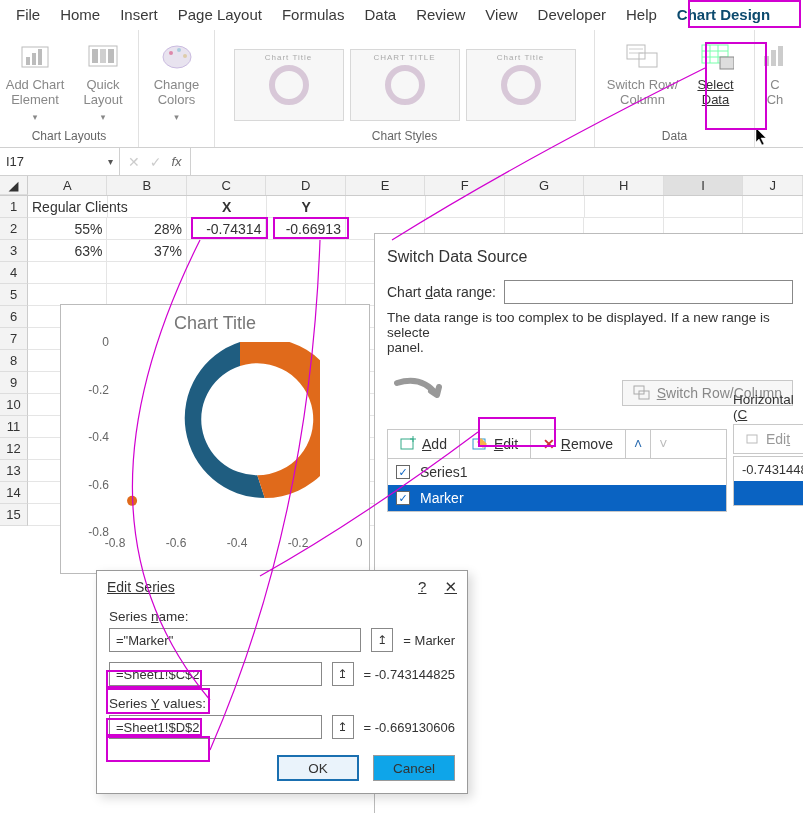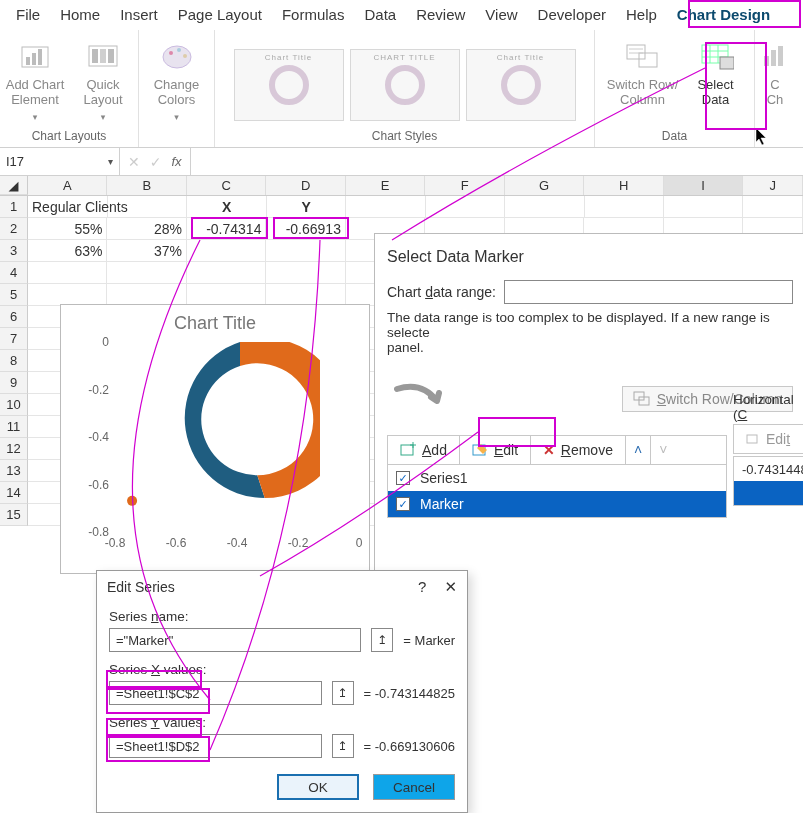--- a/index.html
+++ b/index.html
@@ -12,21 +12,21 @@
 
   
   .hl { position: absolute; border: 2px solid #d100d1; pointer-events: none; }
 
   
   .ribbon { height: 118px; border-bottom: 1px solid #d0d0d0; display: flex; position: relative; }
   .group { display: flex; flex-direction: column; align-items: center; border-right: 1px solid #e1e1e1; padding: 4px 6px 2px; }
   .group-body { flex: 1; display: flex; align-items: flex-start; gap: 6px; }
   .group-label { font-size: 12px; color: #666; padding-bottom: 2px; }
   .rbtn { display: flex; flex-direction: column; align-items: center; justify-content: flex-start; width: 62px; height: 92px; font-size: 13px; color: #888; text-align: center; line-height: 1.15; padding-top: 4px; gap: 4px; }
-  .rbtn.enabled { color: #333; }
+  .rbtn.enabled { color: #333; text-decoration: underline; }
   .ricon { width: 36px; height: 36px; display: flex; align-items: center; justify-content: center; }
   .styles-gallery { display: flex; gap: 6px; align-items: center; padding-top: 6px; }
   .style-thumb { width: 110px; height: 72px; border: 1px solid #d8d8d8; background: #f7f7f7; display:flex; align-items:center; justify-content:center; position:relative; }
   .style-thumb .donut { width: 40px; height: 40px; border: 6px solid #d8c8d8; border-radius: 50%; }
   .style-thumb .tlabel { position:absolute; top:3px; font-size:8px; color:#aaa; letter-spacing:1px; }
 
   
   .fbar { height: 28px; border-bottom: 1px solid #d0d0d0; display: flex; align-items: stretch; }
   .namebox { width: 120px; border-right: 1px solid #d0d0d0; display: flex; align-items: center; padding: 0 6px; font-size: 13px; justify-content: space-between; }
   .namebox .dd { color:#555; font-size:10px; }
@@ -52,38 +52,38 @@
   .chart-title { text-align: center; font-size: 18px; color: #777; padding: 8px 0 4px; }
   .plot-area { position: relative; margin: 4px 10px 20px 54px; height: 190px; }
   .ytick { position:absolute; right: 100%; margin-right:6px; transform: translateY(-50%); font-size:12px; color:#666; }
   .xtick { position:absolute; top: 100%; margin-top:4px; transform: translateX(-50%); font-size:12px; color:#666; }
   .donut-svg { position:absolute; }
 
   
   .sds { position:absolute; left: 374px; top: 233px; right:0; bottom:0; border-left:1px solid #bbb; border-top:1px solid #bbb; background:#fff; padding: 14px 0 0 12px; font-size:14px; }
   .sds h3 { margin:0 0 14px 0; font-size:16px; font-weight:400; }
   .sds .row2 { display:flex; align-items:center; gap:8px; margin-bottom:6px; }
-  .sds .note { font-size: 13.5px; color:#333; margin: 4px 0 24px; }
+  .sds .note { font-size: 13.5px; color:#333; margin: 4px 0 18px; }
   .sds .switchbtn { border:1px solid #c8c8c8; background:#f7f7f7; padding:4px 10px; display:flex; align-items:center; gap:6px; color:#888; margin-left:auto; margin-right:10px; }
   .series-head { font-size:13.5px; margin-top:18px; }
   .toolbar { display:flex; border:1px solid #c8c8c8; height:30px; margin-top:2px; width:340px; }
   .tbtn { display:flex; align-items:center; gap:6px; padding:0 12px; border-right:1px solid #c8c8c8; font-size:14px; }
   .tbtn:last-child{border-right:none;}
   .tbtn.sm{padding:0 8px;}
   .series-list { border:1px solid #c8c8c8; border-top:none; width:340px; }
   .series-item { display:flex; align-items:center; height:26px; padding:0 8px; gap:10px; }
   .series-item.sel { background:#0a63c2; color:#fff; }
   .chk { width:14px; height:14px; border:1px solid #666; display:flex; align-items:center; justify-content:center; font-size:11px; color:#0a63c2; background:#fff; }
   .series-item.sel .chk{ color:#0a63c2; }
   .horiz-col { position:absolute; left: 358px; top: 158px; font-size:13.5px; }
   .horiz-list { border:1px solid #c8c8c8; width:78px; margin-top:2px; }
 
   
   .dlg { position:absolute; left:96px; top:570px; width:372px; border:1px solid #9a9a9a; background:#fff; box-shadow: 4px 4px 10px rgba(0,0,0,.15); }
-  .dlg-title { display:flex; align-items:center; height:32px; padding:0 10px; font-size:14px; justify-content:space-between; }
+  .dlg-title { display:flex; align-items:center; height:32px; padding:0 10px; font-size:14px; justify-content:space-between;text-decoration:underline; }
   .dlg-title .rbuttons { display:flex; gap:18px; color:#333; font-size:15px; }
   .dlg-body { padding: 6px 12px 12px; font-size:13.5px; }
   .field-row { display:flex; align-items:center; gap:10px; margin:4px 0 10px; }
   .txtin { flex:1; height:24px; border:1px solid #888; padding:0 6px; font-size:13px; display:flex; align-items:center; }
   .refbtn { width:22px; height:24px; border:1px solid #888; display:flex; align-items:center; justify-content:center; font-size:12px; }
   .eqv { font-size:13px; color:#333; white-space:nowrap; }
   .dlg-buttons { display:flex; justify-content:flex-end; gap:14px; padding-top:6px; }
   .btn { width:82px; height:26px; border:1px solid #9a9a9a; background:#0ea5e9; display:flex; align-items:center; justify-content:center; font-size:13.5px; }
   .btn.primary { border:2px solid #1a6fb0; background:#eaf3fb; }
 
@@ -488,21 +488,21 @@
       </g>
     </svg>
 
     <svg width="100%" height="100%" style="position:absolute;left:0;top:0">
       <circle cx="7%" cy="83.6%" r="5" fill="#e06a1b"></circle>
     </svg>
   </div>
 </div>
 
 <div class="sds">
-  <h3>Select Data Marker</h3>
+  <h3>Switch Data Source</h3>
   <div class="row2">
     <span>Chart <u class="k">d</u>ata range:</span>
     <div style="flex:1;height:24px;border:1px solid #888;background:#fff;margin-right:10px"></div>
   </div>
   <div class="note" style="white-space:pre-line">The data range is too complex to be displayed. If a new range is selecte
 panel.</div>
 
   <div style="display:flex;align-items:center;gap:10px;margin-top:4px">
     <svg width="60" height="40">
         <path d="M10 10 Q 35 2 50 22 L44 18 M50 22 L52 14" fill="none" stroke="#999" stroke-width="6" stroke-linecap="round"></path>
@@ -585,21 +585,20 @@
       <span>✕</span>
     </div>
   </div>
   <div class="dlg-body">
     <div>Series <u class="k">n</u>ame:</div>
     <div class="field-row">
       <div class="txtin">="Marker"</div>
       <div class="refbtn">↥</div>
       <div class="eqv">= Marker</div>
     </div>
-    <div>Series <u class="k">X</u> values:</div>
     <div class="field-row">
       <div class="txtin">=Sheet1!$C$2</div>
       <div class="refbtn">↥</div>
       <div class="eqv">= -0.743144825</div>
     </div>
     <div>Series <u class="k">Y</u> values:</div>
     <div class="field-row">
       <div class="txtin">=Sheet1!$D$2</div>
       <div class="refbtn">↥</div>
       <div class="eqv">= -0.669130606</div>

